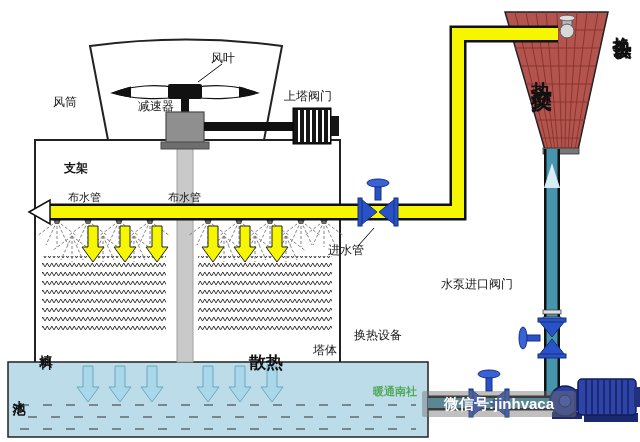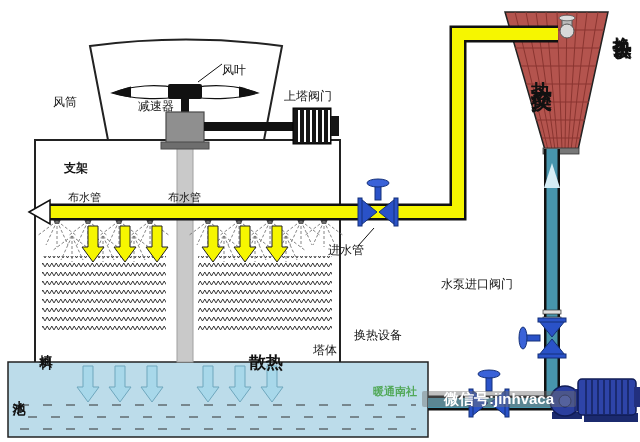--- a/index.html
+++ b/index.html
@@ -2,21 +2,21 @@
 <html><head>
 <meta charset="utf-8">
 <style>
   html,body{margin:0;padding:0;background:#fff;}
   .stage{position:relative;width:640px;height:442px;background:#fff;overflow:hidden;
          font-family:"Liberation Sans","DejaVu Sans",sans-serif;}
   .stage svg{position:absolute;left:0;top:0;}
   .lbl{position:absolute;color:#111;font-size:12px;line-height:1.12;white-space:nowrap;}
   .v{writing-mode:vertical-rl;text-orientation:upright;white-space:normal;}
   .b{font-weight:bold;margin-top:16px;}
-  .wm-white{position:absolute;left:422px;top:391px;width:154px;height:16px;
+  .wm-white{position:absolute;left:422px;top:391px;width:154px;height:26px;
             background:rgba(115,115,115,0.45);color:#fff;font-size:15px;font-weight:bold;
             display:flex;align-items:center;justify-content:center;border-radius:2px;}
   .wm-green{position:absolute;left:373px;top:384px;color:#3fa03f;font-size:11px;font-weight:bold;opacity:.85;}
 </style>
 </head>
 <body>
 
 <div class="stage">
 
 <svg width="640" height="442" viewBox="0 0 640 442">
@@ -205,21 +205,21 @@
           <line x1="616" y1="380" x2="616" y2="414"></line>
       <line x1="622" y1="380" x2="622" y2="414"></line>
           <line x1="628" y1="380" x2="628" y2="414"></line>
     </g>
     <rect x="634" y="387" width="6" height="20" fill="#22307e"></rect>
   </g>
 
   <line x1="358" y1="246" x2="374" y2="228" stroke="#111" stroke-width="1"></line>
 </svg>
 
-<div class="lbl" style="left:211px;top:64px;margin-left:11px;">风叶</div>
+<div class="lbl" style="left:211px;top:52px;">风叶</div>
 <div class="lbl" style="left:53px;top:96px;">风筒</div>
 <div class="lbl" style="left:284px;top:90px;">上塔阀门</div>
 <div class="lbl" style="left:138px;top:100px;">减速器</div>
 <div class="lbl" style="left:64px;top:162px;font-weight:bold;">支架</div>
 <div class="lbl" style="left:68px;top:191px;font-size:11px;">布水管</div>
 <div class="lbl" style="left:168px;top:191px;font-size:11px;">布水管</div>
 <div class="lbl" style="left:328px;top:244px;">进水管</div>
 <div class="lbl v b" style="left:38px;top:328px;font-size:13px;letter-spacing:2px;">填料</div>
 <div class="lbl b" style="left:249px;top:337px;font-size:17px;">散热</div>
 <div class="lbl" style="left:313px;top:344px;">塔体</div>

